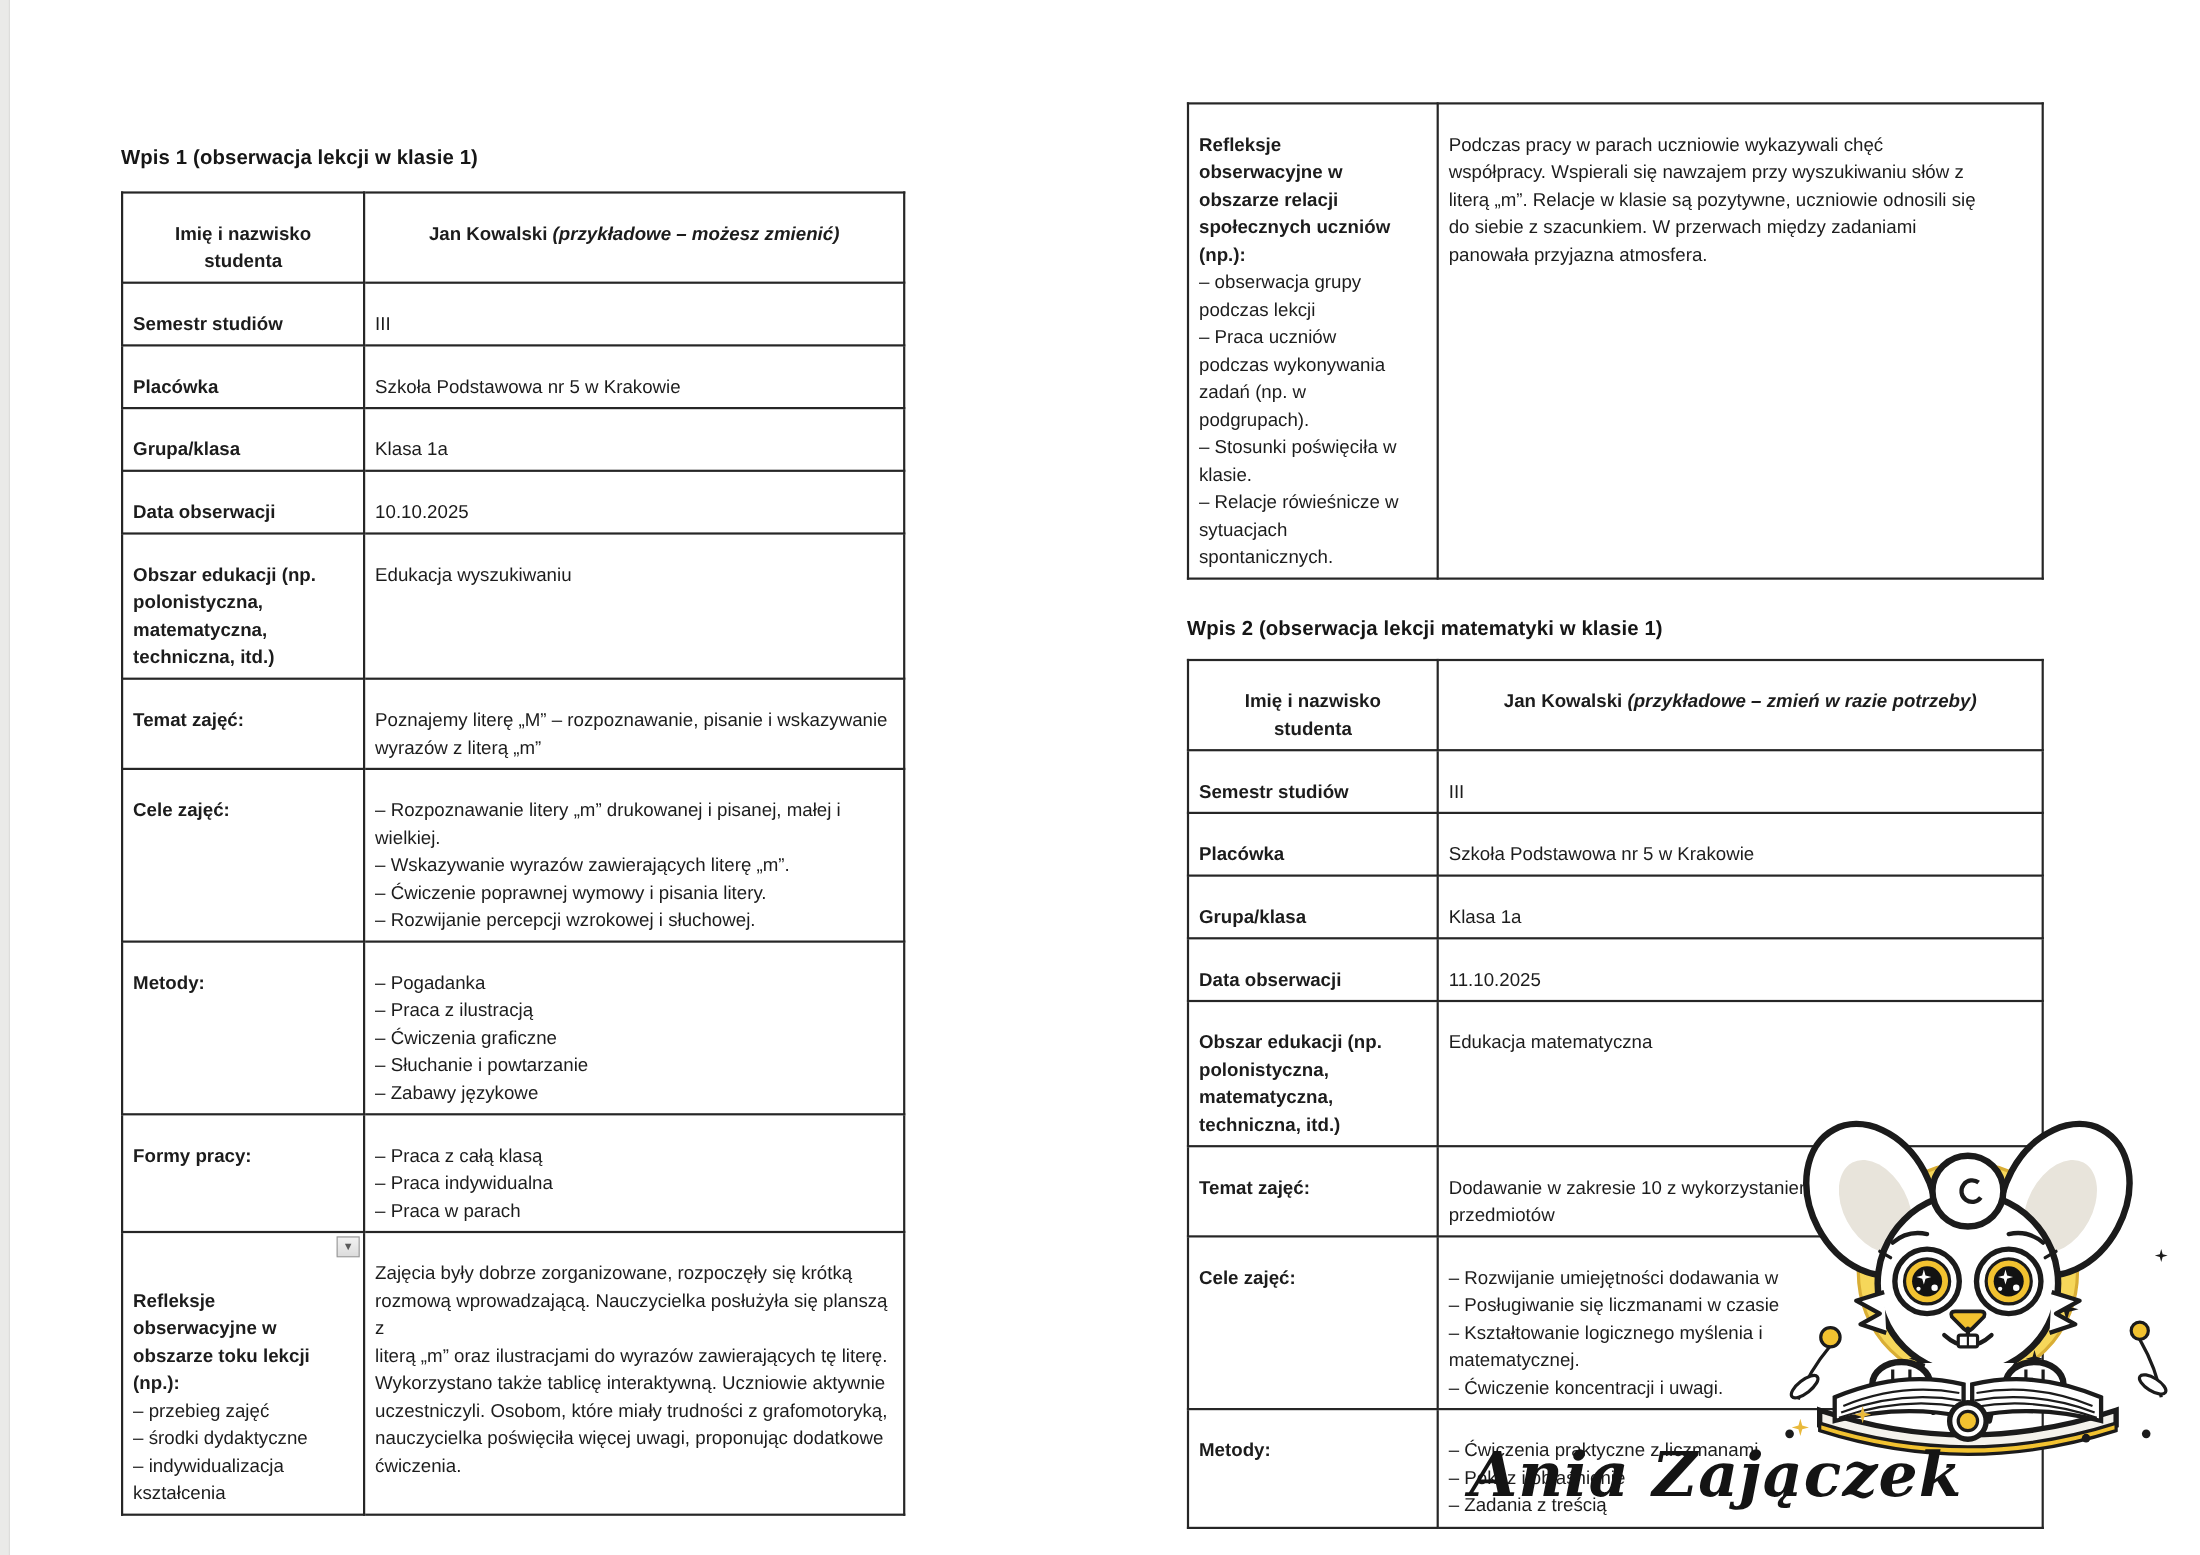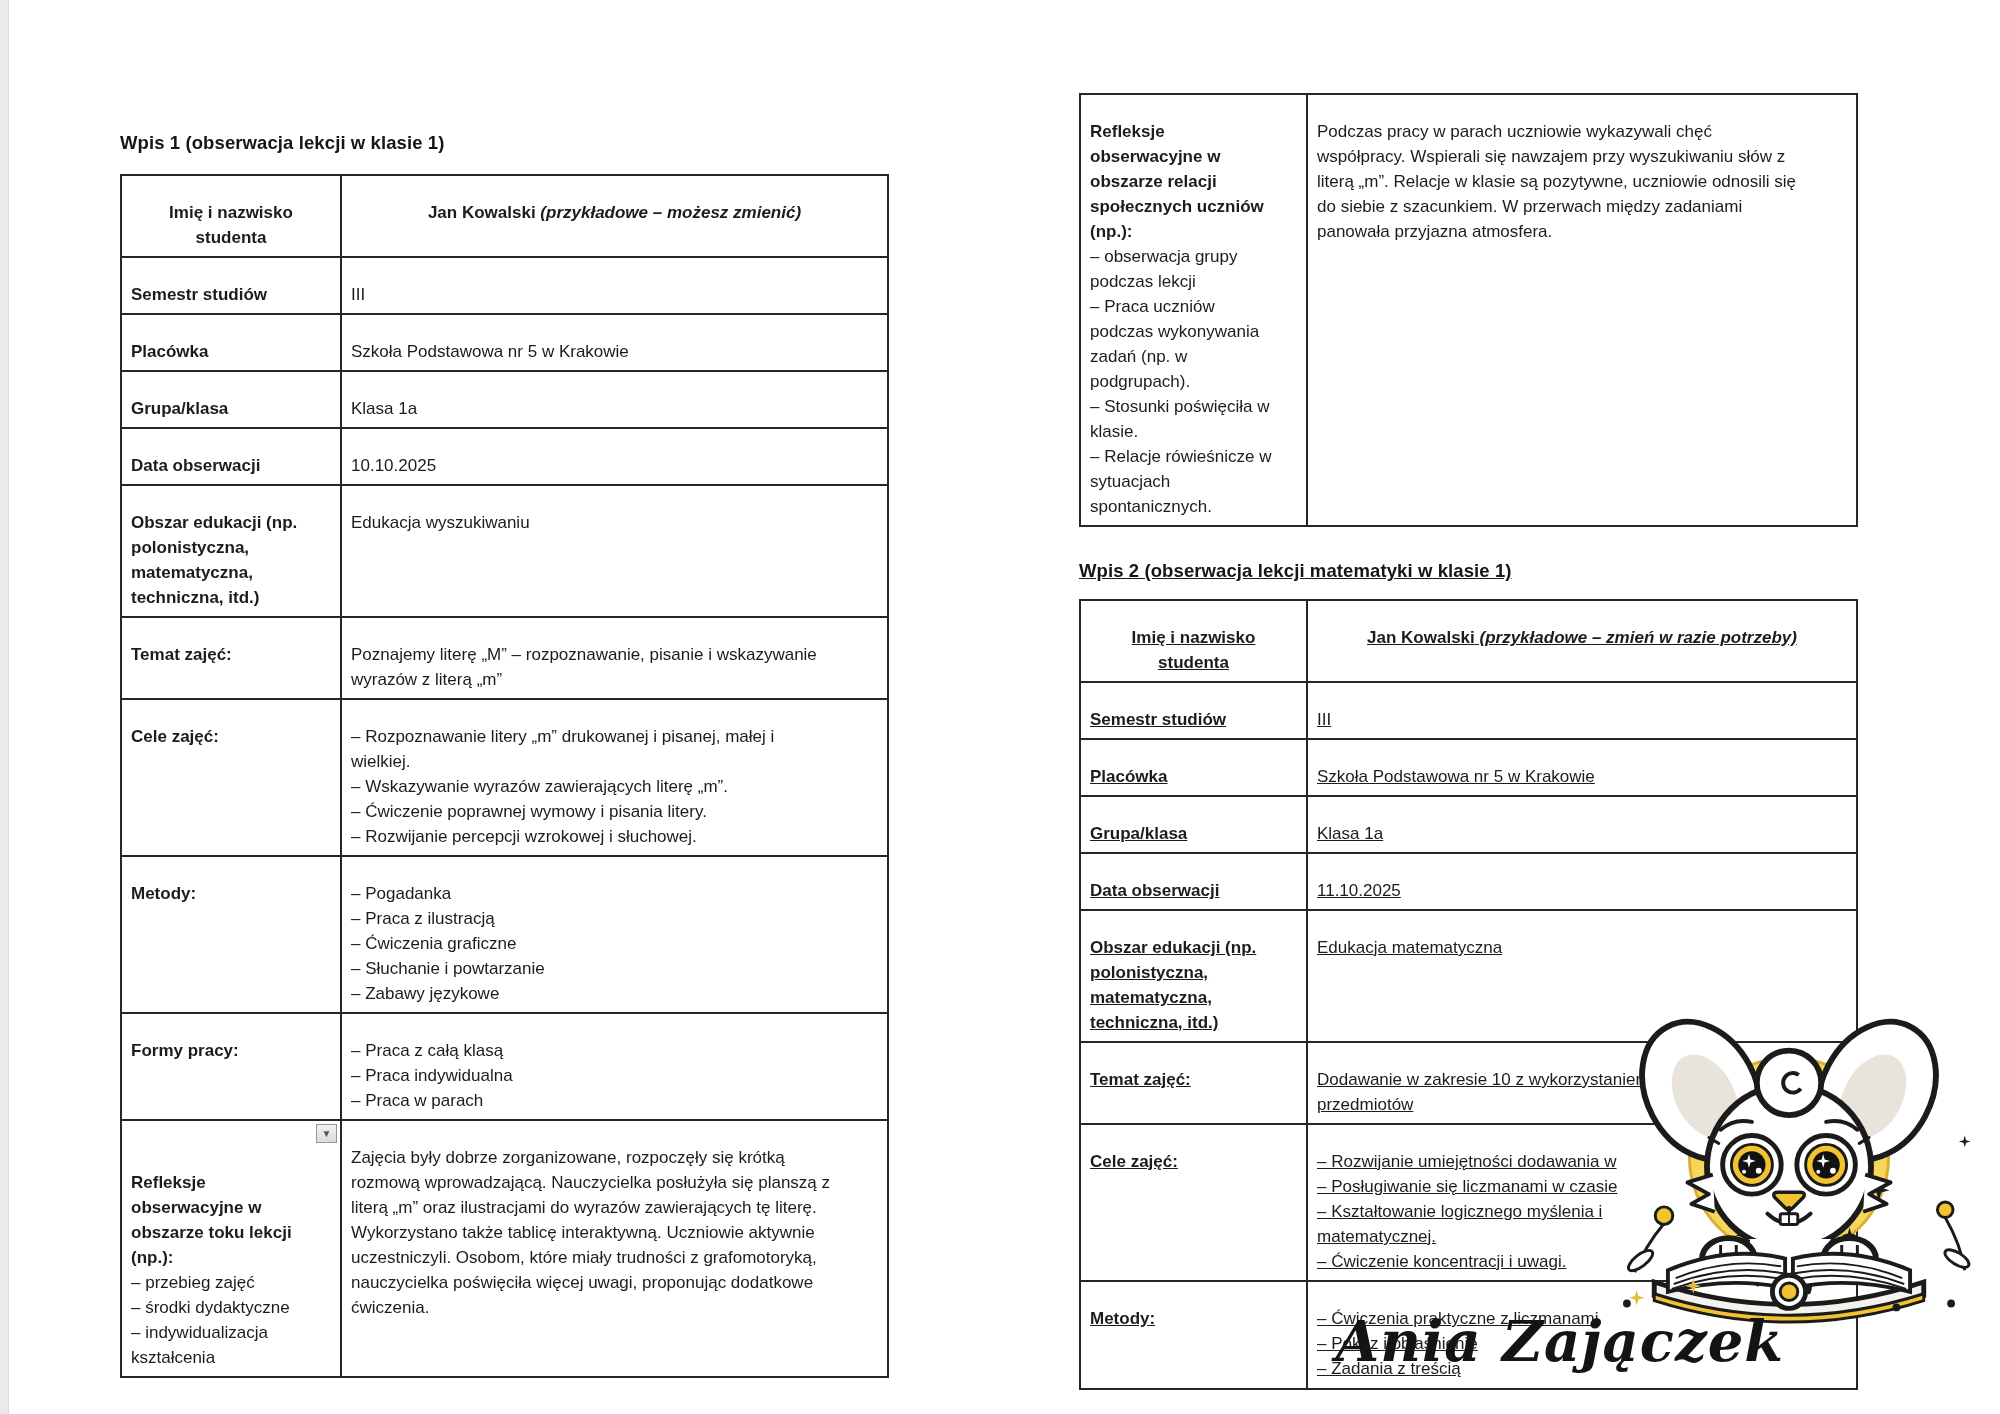--- a/index.html
+++ b/index.html
@@ -13,23 +13,23 @@
     overflow: hidden;
   }
   .edge-strip {
     position: absolute; left: 0; top: 0; width: 9px; height: 100%;
     background: #eaeae8; border-right: 1px solid #dcdcda;
   }
   .section-title {
     font-size: 18.5px; font-weight: bold; color: #161616;
     letter-spacing: .1px;
   }
-  .col-left  { position: absolute; left: 120px; top: 132px; width: 769px; }
+  .col-left  { position: absolute; left: 110px; top: 132px; width: 713px; }
   .col-tr    { position: absolute; left: 1079px; top: 93px;  width: 779px; }
-  .col-br    { position: absolute; left: 1079px; top: 560px; width: 779px; text-decoration: underline; }
+  .col-br    { position: absolute; left: 1079px; top: 560px; width: 779px; }
   .col-left .section-title { margin-bottom: 20px; }
   .col-br  .section-title { margin-bottom: 17px; }
 
   table.obs {
     width: 100%;
     border-collapse: collapse;
     table-layout: fixed;
   }
   table.obs td {
     border: 2px solid #262626;

